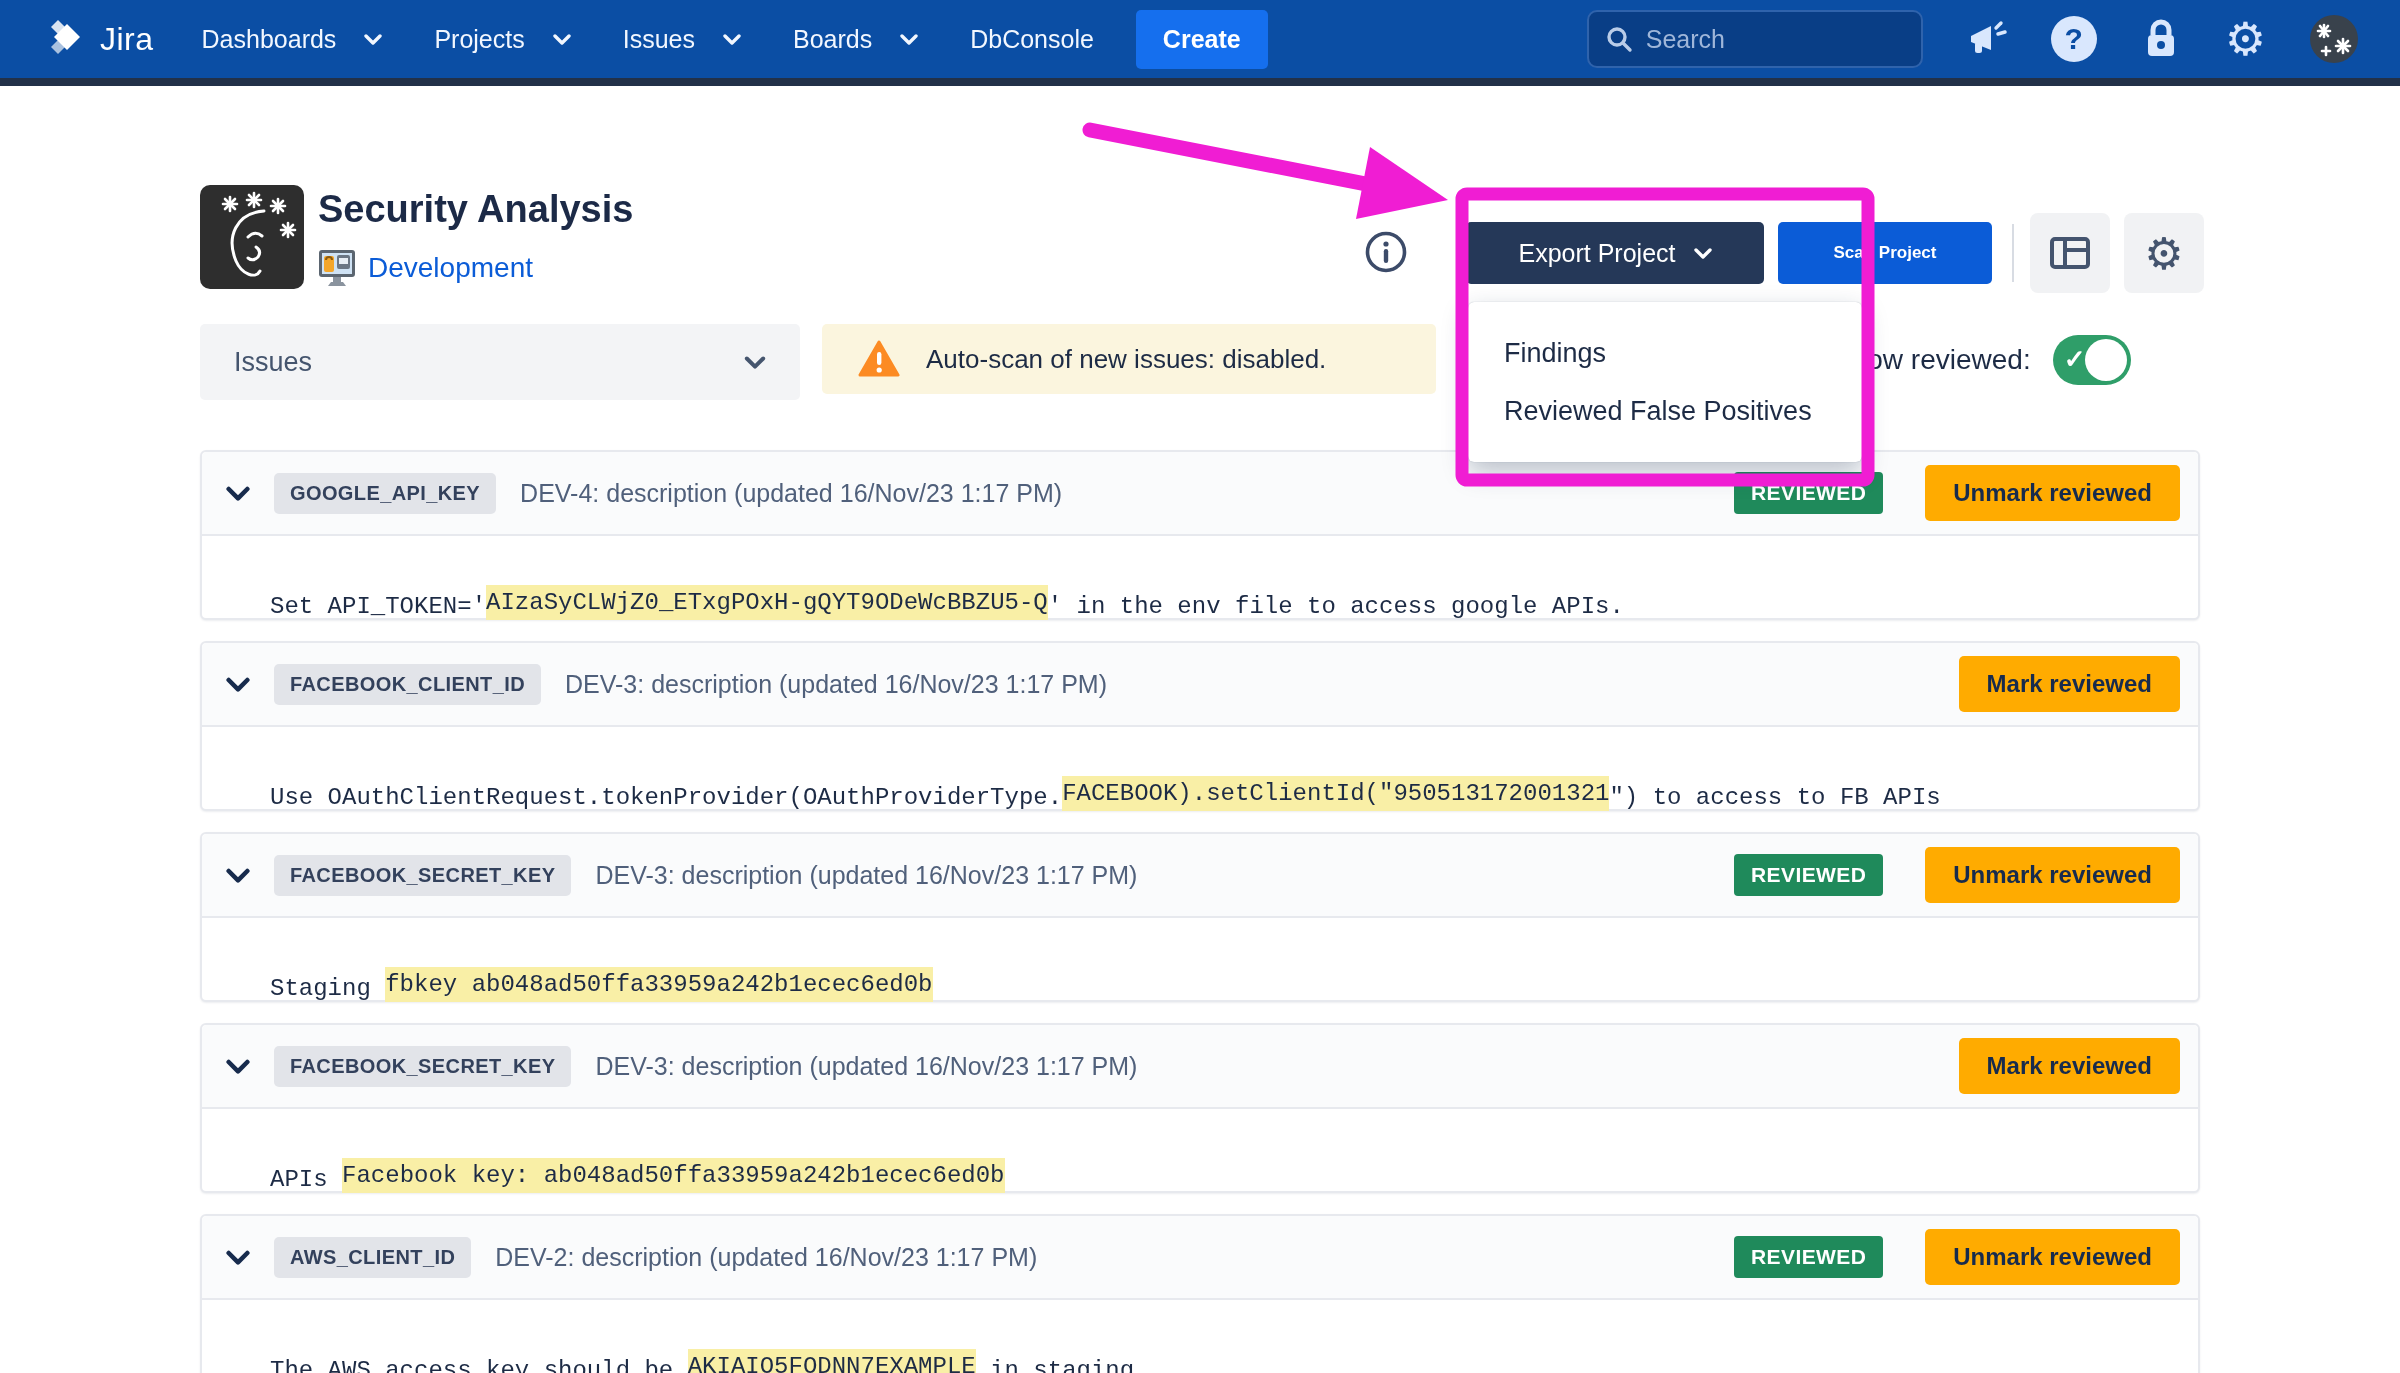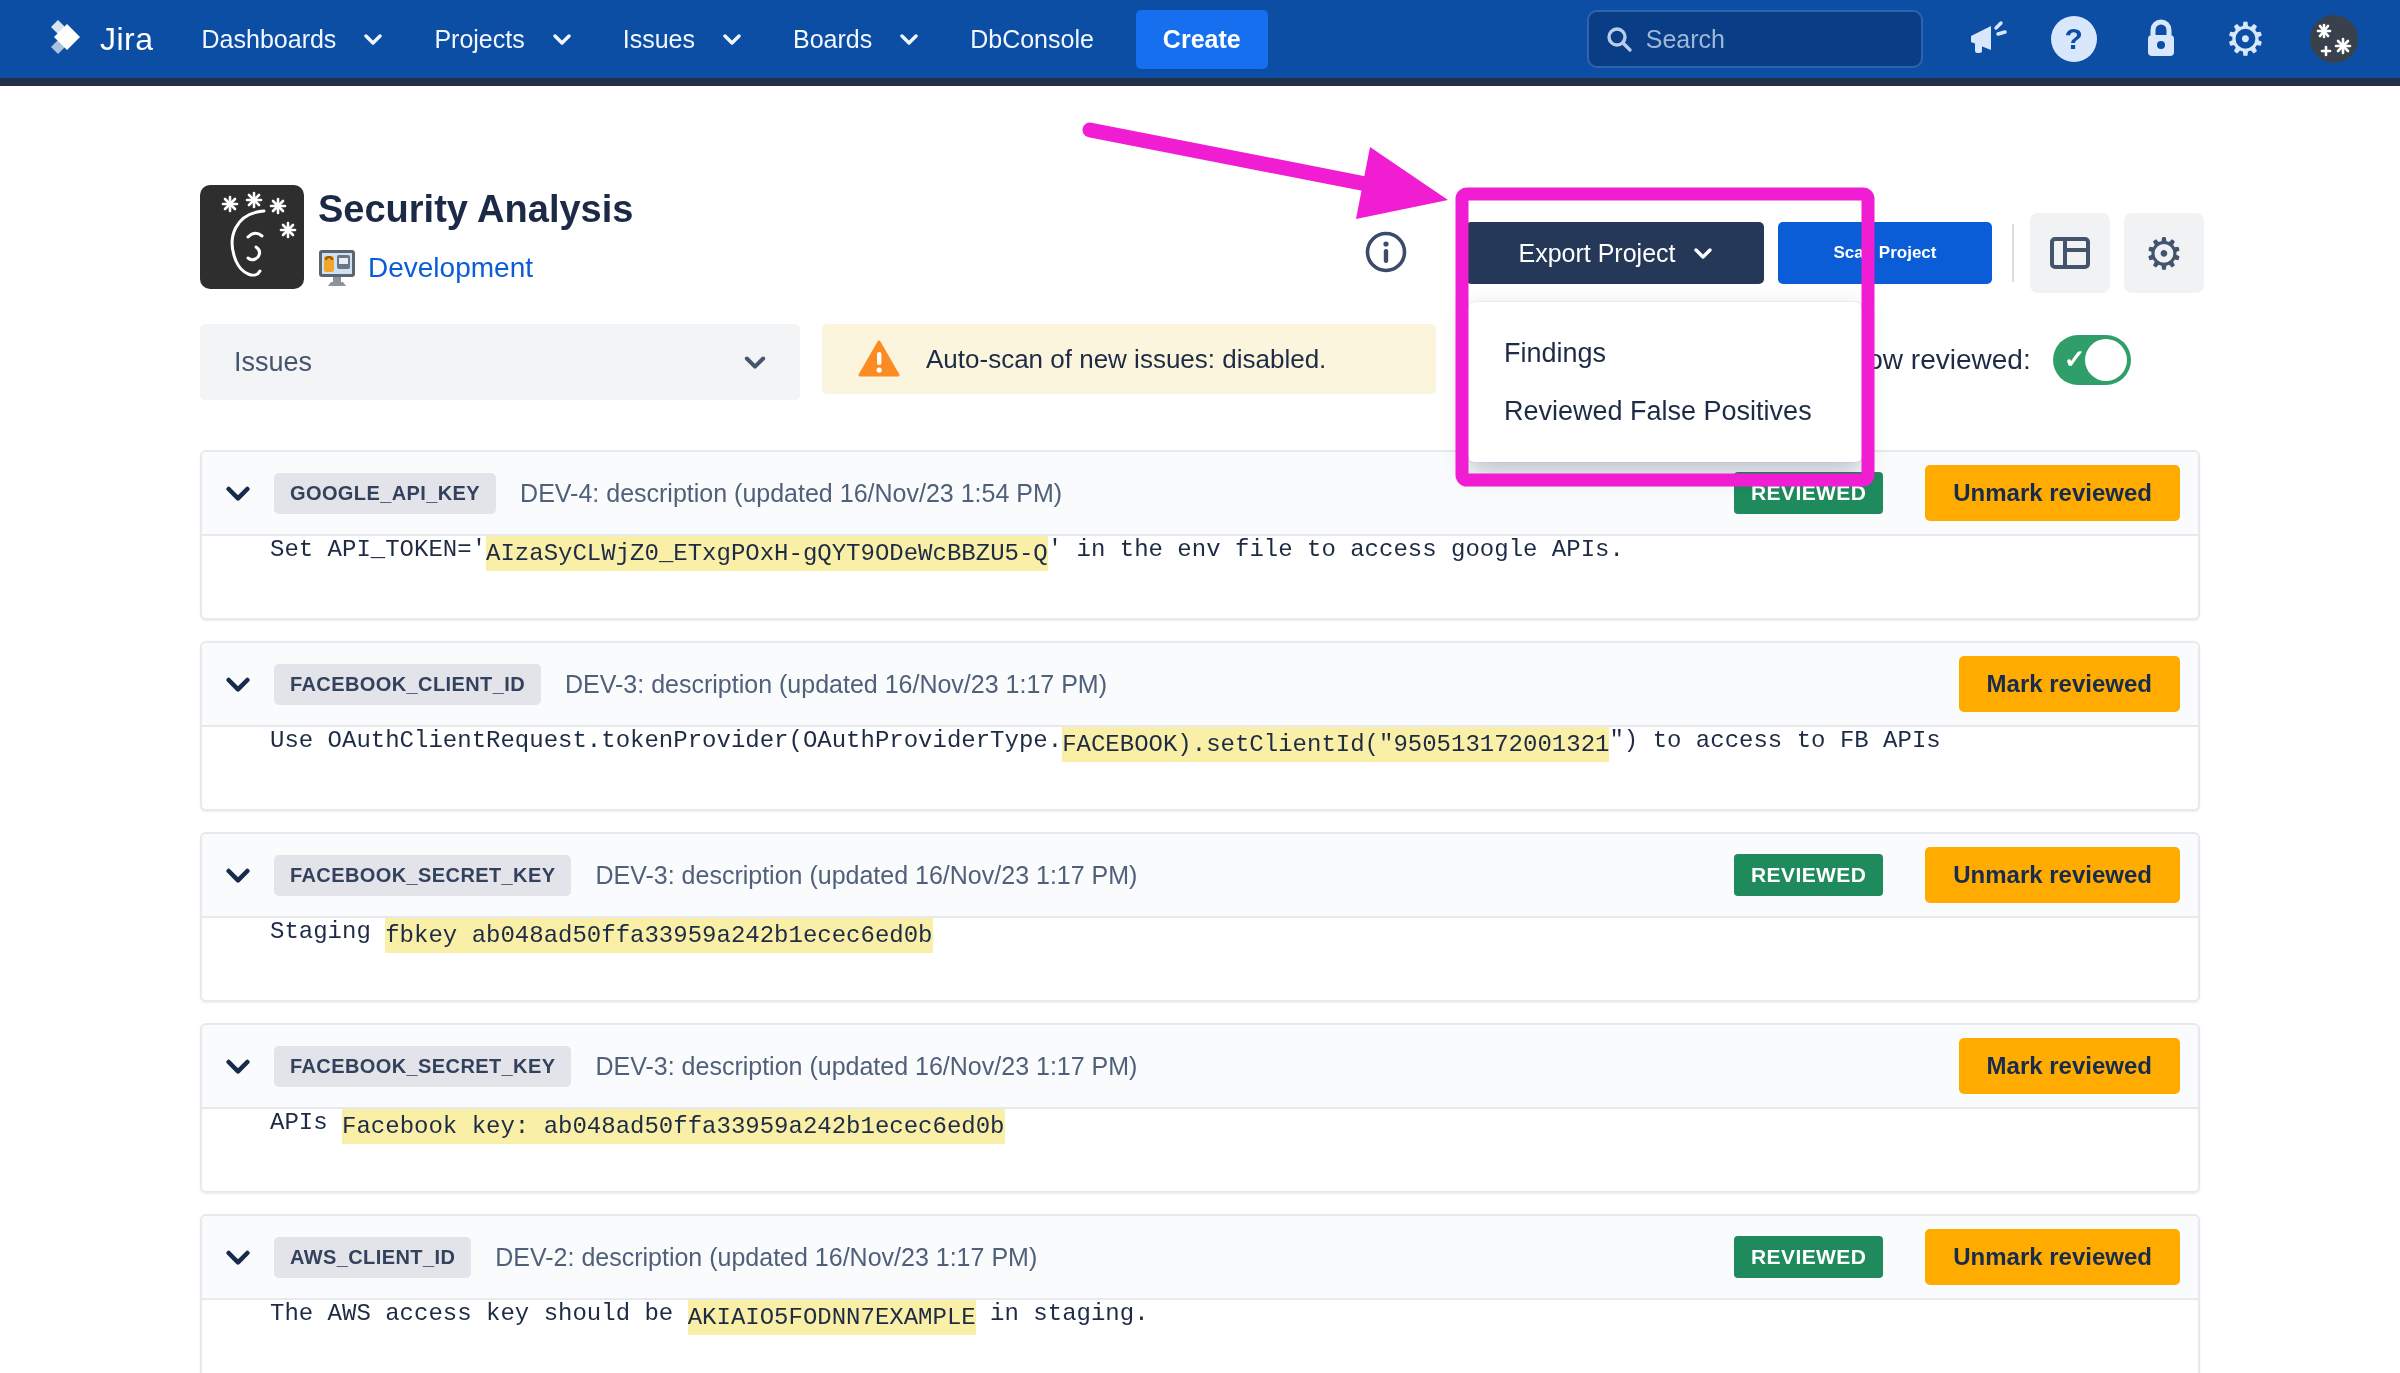--- a/index.html
+++ b/index.html
@@ -76,21 +76,21 @@
   .exp-chev { width:24px; height:16px; color:#172B4D; flex:none; background:none; border:none; cursor:pointer; }
   .type-badge { background:#E2E4E9; color:#33415C; font-weight:bold; font-size:20px; letter-spacing:.4px;
                 padding:9px 16px; border-radius:5px; white-space:nowrap; }
   .card-title { font-size:25px; color:#50607B; font-weight:500; white-space:nowrap; }
   .spacer { flex:1; }
   .reviewed-badge { background:#1F8A5B; color:#fff; font-weight:bold; font-size:21px; letter-spacing:.4px;
                     padding:9px 17px; border-radius:4px; white-space:nowrap; }
   .action-btn { background:#FFAB00; color:#172B4D; font-weight:bold; font-size:24px; font-family:inherit;
                 height:56px; padding:0 28px; border:none; border-radius:5px; margin-left:18px;
                 white-space:nowrap; cursor:pointer; }
-  .card-body { height:84px; display:flex; align-items:flex-start; padding:0 68px;
+  .card-body { height:84px; display:flex; align-items:flex-end; padding:0 68px;
                font-family:"Liberation Mono","DejaVu Sans Mono",monospace; font-size:24px; color:#1D2B45;
                white-space:pre; }
   .hl { background:#F9EFA6; padding:4px 0; }
 
   
   .annotation { position:absolute; left:0; top:0; width:2400px; height:1373px; z-index:10; pointer-events:none; }
 </style>
 </head>
 <body>
 
@@ -280,21 +280,21 @@
   </div>
 
   <div class="card" style="top:450px;">
     <div class="card-header">
       <button class="exp-chev">
         <svg class="chev" style="width:24px;height:16px;" viewBox="0 0 18 12">
             <polyline points="2,3 9,10 16,3"></polyline>
           </svg>
       </button>
       <span class="type-badge">GOOGLE_API_KEY</span>
-      <span class="card-title">DEV-4: description (updated 16/Nov/23 1:54 PM)</span>
+      <span class="card-title">DEV-4: description (updated 16/Nov/23 1:17 PM)</span>
       <span class="spacer"></span>
       <span class="reviewed-badge">REVIEWED</span>
       <button class="action-btn">Unmark reviewed</button>
     </div>
     <div class="card-body"><span>Set API_TOKEN='</span><span class="hl">AIzaSyCLWjZ0_ETxgPOxH-gQYT9ODeWcBBZU5-Q</span><span>' in the env file to access google APIs.</span></div>
   </div>
 
   <div class="card" style="top:641px;">
     <div class="card-header">
       <button class="exp-chev">

